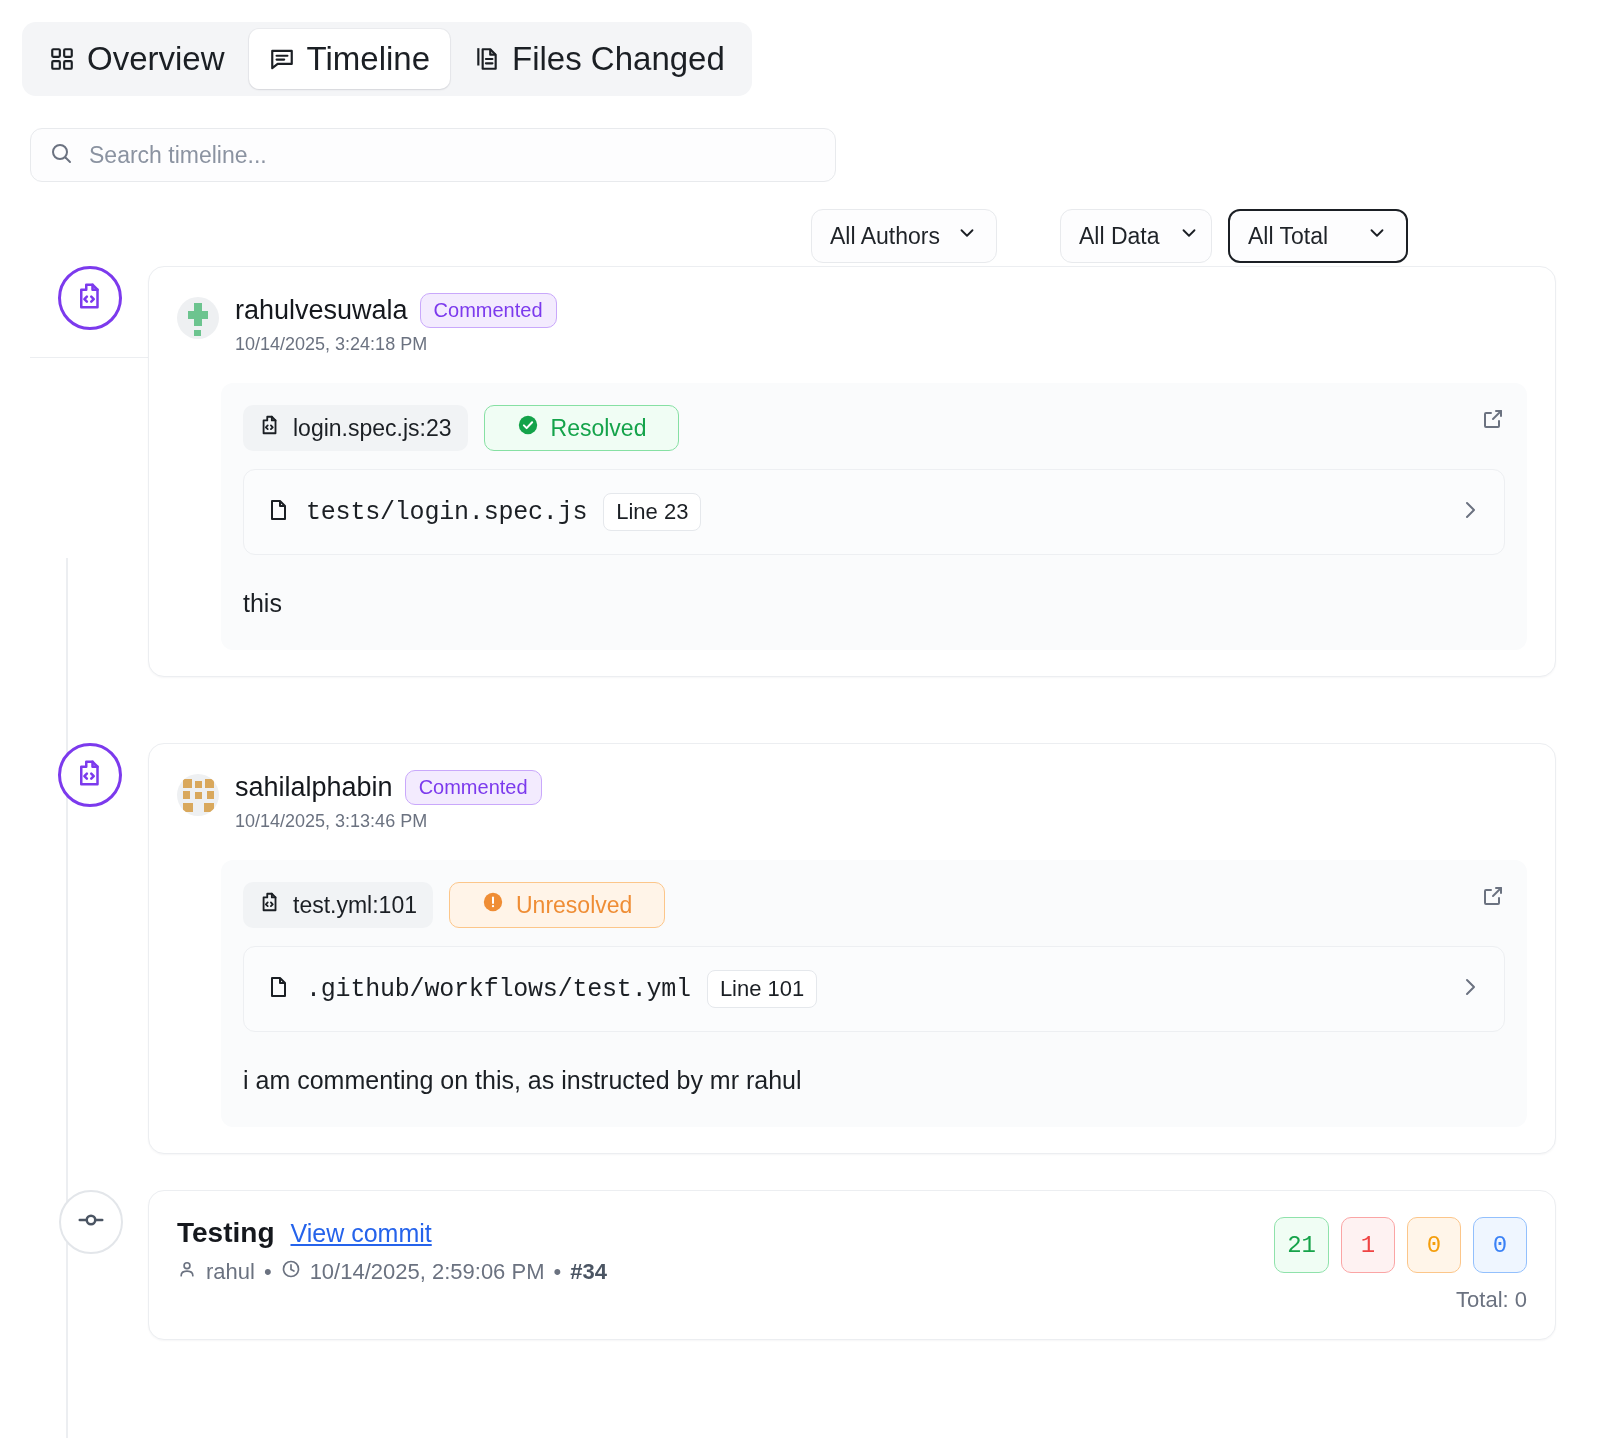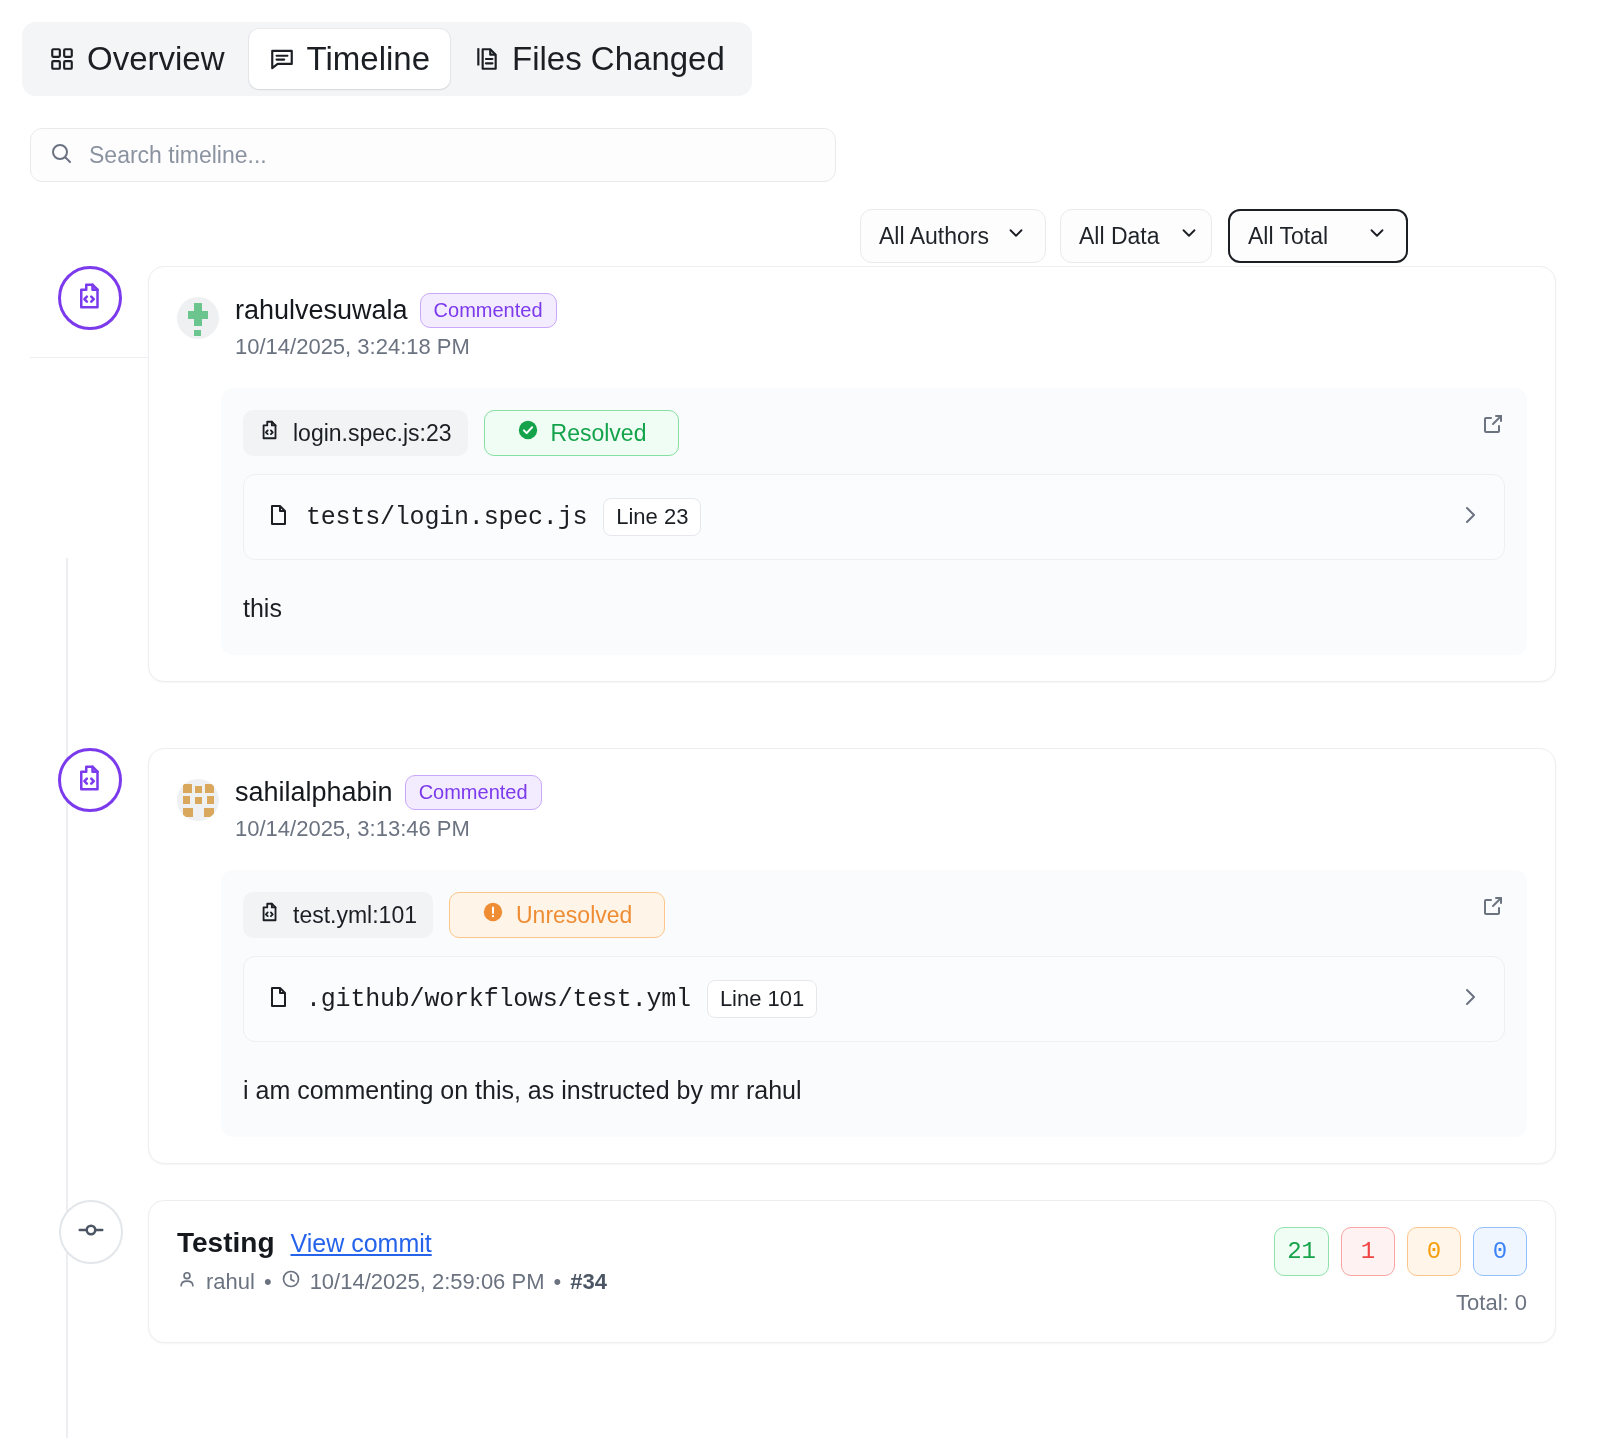--- a/index.html
+++ b/index.html
@@ -81,21 +81,21 @@
     padding: 0 18px;
     border: 1px solid #e8eaed;
     border-radius: 12px;
     background: #fdfdfe;
     font-size: 23px;
     color: #1f2328;
     cursor: pointer;
     white-space: nowrap;
   }
   .select.focused { border: 2px solid #1b1f24; }
-  #sel-authors { left: 860px; top: 113px; width: 186px; gap: 6px; }
+  #sel-authors { left: 811px; top: 113px; width: 186px; gap: 6px; }
   #sel-data    { left: 1060px; top: 113px; width: 152px; }
   #sel-status  { left: 1228px; top: 113px; width: 180px; }
   #sel-sort    { left: 858px; top: 185px; width: 154px; }
 
   .divider {
     position: absolute;
     left: 30px;
     top: 261px;
     width: 1478px;
     height: 1px;
@@ -158,21 +158,21 @@
   .author-line { display: flex; align-items: center; gap: 12px; }
   .author-name { font-size: 27px; font-weight: 400; color: #15181d; }
   .pill-commented {
     font-size: 20px;
     color: #7c3aed;
     background: #f3ebfe;
     border: 1px solid #c9a8fb;
     border-radius: 10px;
     padding: 5px 13px;
   }
-  .timestamp { font-size: 22px; color: #6b7280; margin-top: 6px; }
+  .timestamp { font-size: 18px; color: #6b7280; margin-top: 6px; }
 
   .comment-block {
     margin: 28px 0 0 44px;
     background: #fafbfc;
     border-radius: 12px;
     padding: 22px;
     position: relative;
   }
   .block-head { display: flex; align-items: center; gap: 16px; }
   .file-chip {
@@ -253,21 +253,21 @@
     display: flex;
     align-items: center;
     gap: 9px;
     font-size: 22px;
     color: #6b7280;
   }
   .commit-right { text-align: right; }
   .count-badges { display: flex; gap: 12px; justify-content: flex-end; }
   .count {
     min-width: 54px;
-    height: 49px;
+    height: 56px;
     border-radius: 10px;
     display: flex;
     align-items: center;
     justify-content: center;
     font-family: "Liberation Mono", monospace;
     font-size: 24px;
     padding: 10px 12px;
   }
   .count.green  { background: #f0fdf4; border: 1px solid #8fe2ab; color: #16a34a; }
   .count.red    { background: #fef2f2; border: 1px solid #fba5a5; color: #ef4444; }

